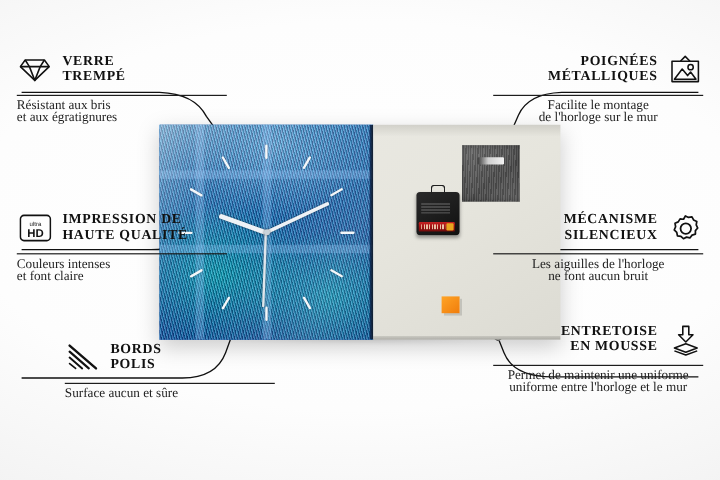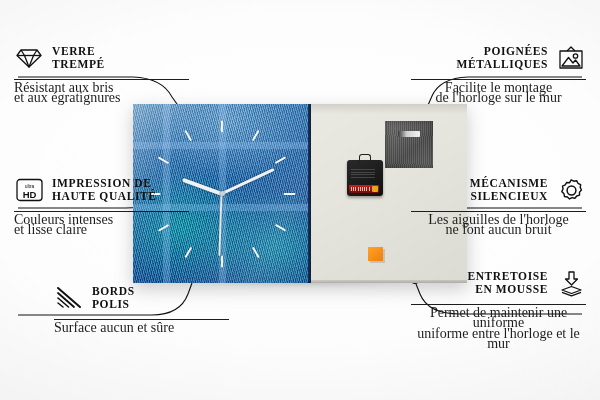--- a/index.html
+++ b/index.html
@@ -50,21 +50,21 @@
   .feature.left .ftitle { text-align: left; }
   .feature.right .ftitle { text-align: right; }
 
   .rule {
     height: 1px;
     background: #1d1d1d;
     margin: 1px 0 3px 0;
   }
   .fdesc {
     font-family: "Liberation Serif", serif;
-    font-size: 14px;
+    font-size: 11px;
     line-height: 10.4px;
     color: #1d1d1d;
   }
   .feature.left .fdesc { text-align: left; }
   .feature.right .fdesc { text-align: center; }
 
   
   #feat-verre      { left: 14px;  top: 38px; }
   #feat-impression { left: 14px;  top: 170px; }
   #feat-bords      { left: 14px;  top: 278px; margin-left: 40px; }
@@ -358,21 +358,21 @@
         </svg>
       </span>
       <span class="ftitle">
         <span>IMPRESSION DE</span><br>
         <span>HAUTE QUALITÉ</span>
       </span>
     </div>
     <div class="rule"></div>
     <div class="fdesc">
       <span>Couleurs intenses</span><br>
-      <span>et lisse claire</span>
+      <span>et font claire</span>
     </div>
   </div>
 
   <div class="feature left" id="feat-bords">
     <div class="head">
       <span class="ficon">
         <svg width="28" height="24" viewBox="0 0 28 24">
           <g stroke="#111" stroke-linecap="round">
             <line x1="3" y1="2" x2="25" y2="21" stroke-width="2"></line>
             <line x1="3" y1="7" x2="19" y2="21" stroke-width="1.8"></line>

